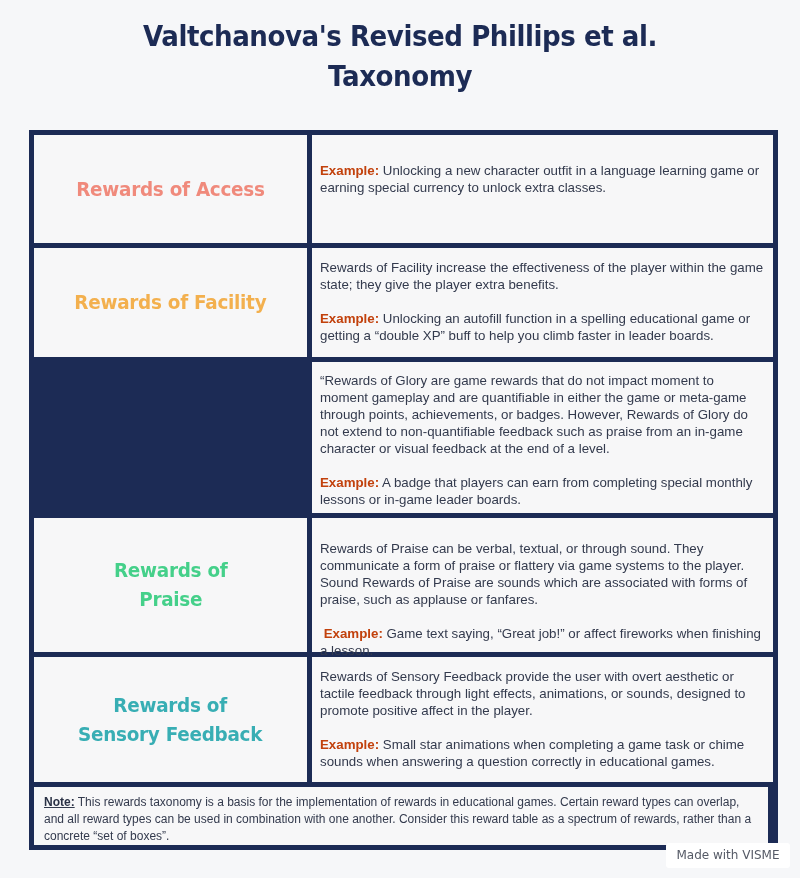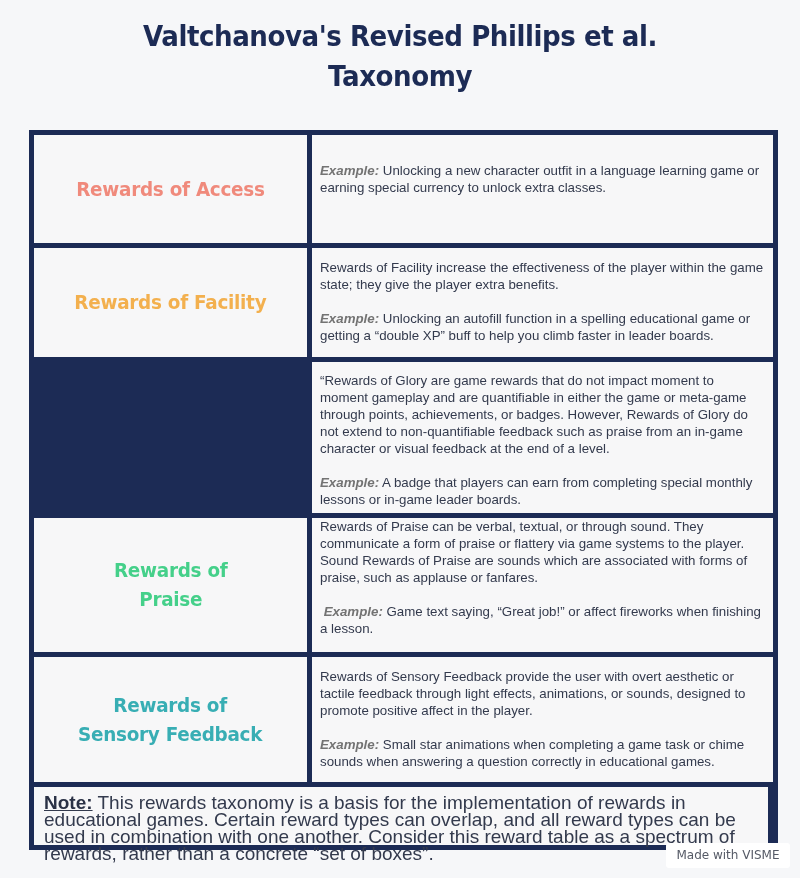--- a/index.html
+++ b/index.html
@@ -77,31 +77,30 @@
       line-height: 17px;
       color: #333a4d;
     }
     .desc-cell p {
       margin: 0;
     }
     .desc-cell p.example {
       margin-top: 17px;
     }
     .desc-cell b {
-      color: #737373;
-      font-style: italic;
+      color: #c2410c;
     }
     .note-cell {
       position: absolute;
       left: 5px;
       width: 734px;
       background: #f7f7f8;
       box-sizing: border-box;
       padding: 7px 10px 0 10px;
-      font-size: 19px;
+      font-size: 12px;
       line-height: 17px;
       color: #333a4d;
     }
     .note-cell u b {
       color: #2a3145;
     }
     .visme-badge {
       position: absolute;
       left: 666px;
       top: 843px;
@@ -152,21 +151,21 @@
     </div>
   </div>
 
   <div class="row" style="top:388px;height:134px;width:739px;">
     <div class="label-cell">
       <span class="lbl" style="color: rgb(69, 208, 138);">
         <span style="display:block;transform:none;">Rewards of</span>
         <span style="display:block;transform:none;">Praise</span>
       </span>
     </div>
-    <div class="desc-cell" style="padding-top:0;">
+    <div class="desc-cell" style="padding-top:22px;">
       <p>Rewards of Praise can be verbal, textual, or through sound. They communicate a form of praise or flattery via game systems to the player. Sound Rewards of Praise are sounds which are associated with forms of praise, such as applause or fanfares.</p>
       <p class="example">&nbsp;<b>Example:</b><span> Game text saying, “Great job!” or affect fireworks when finishing a lesson.</span></p>
     </div>
   </div>
 
   <div class="row" style="top:527px;height:125px;width:739px;">
     <div class="label-cell">
       <span class="lbl" style="color: rgb(56, 174, 180);">
         <span style="display:block;transform:none;">Rewards of</span>
         <span style="display:block;transform:none;">Sensory Feedback</span>

